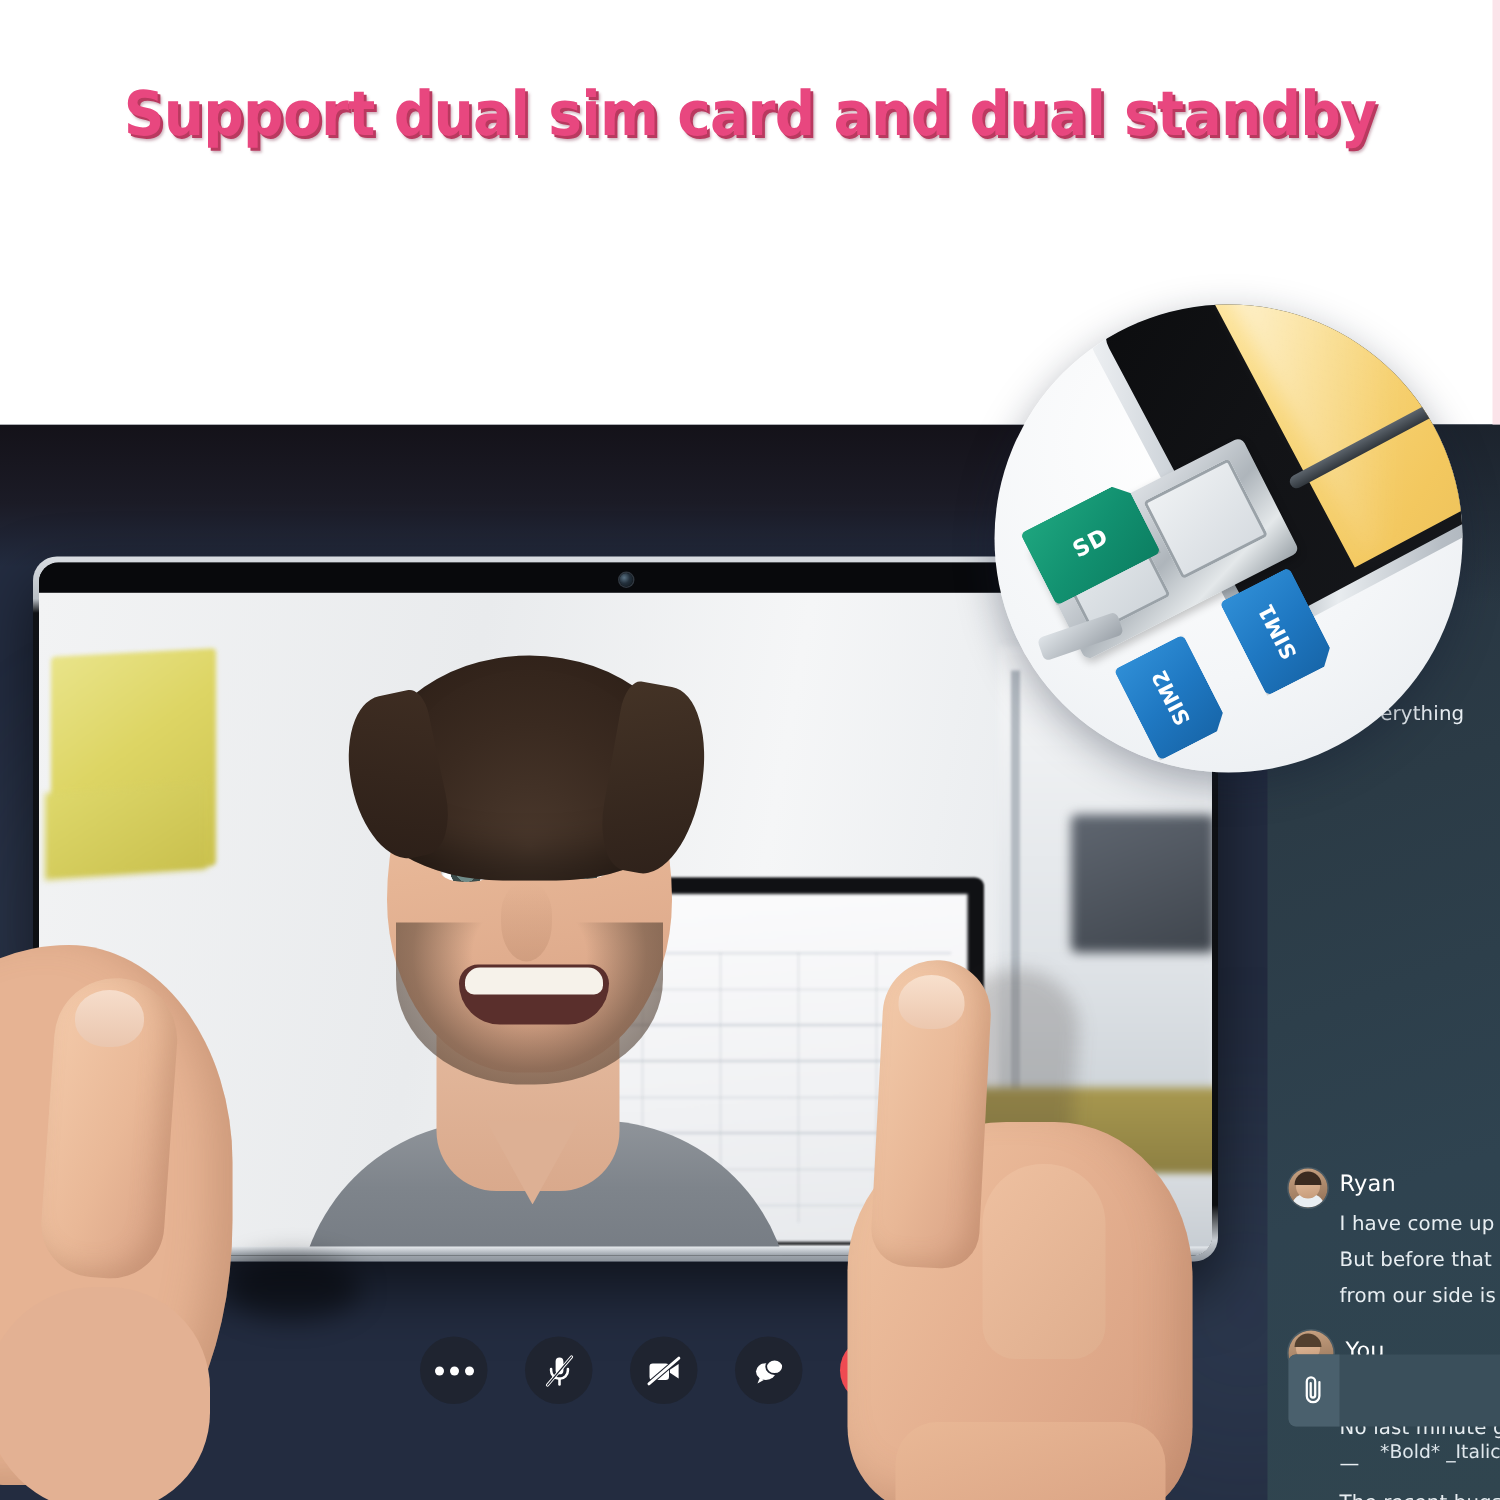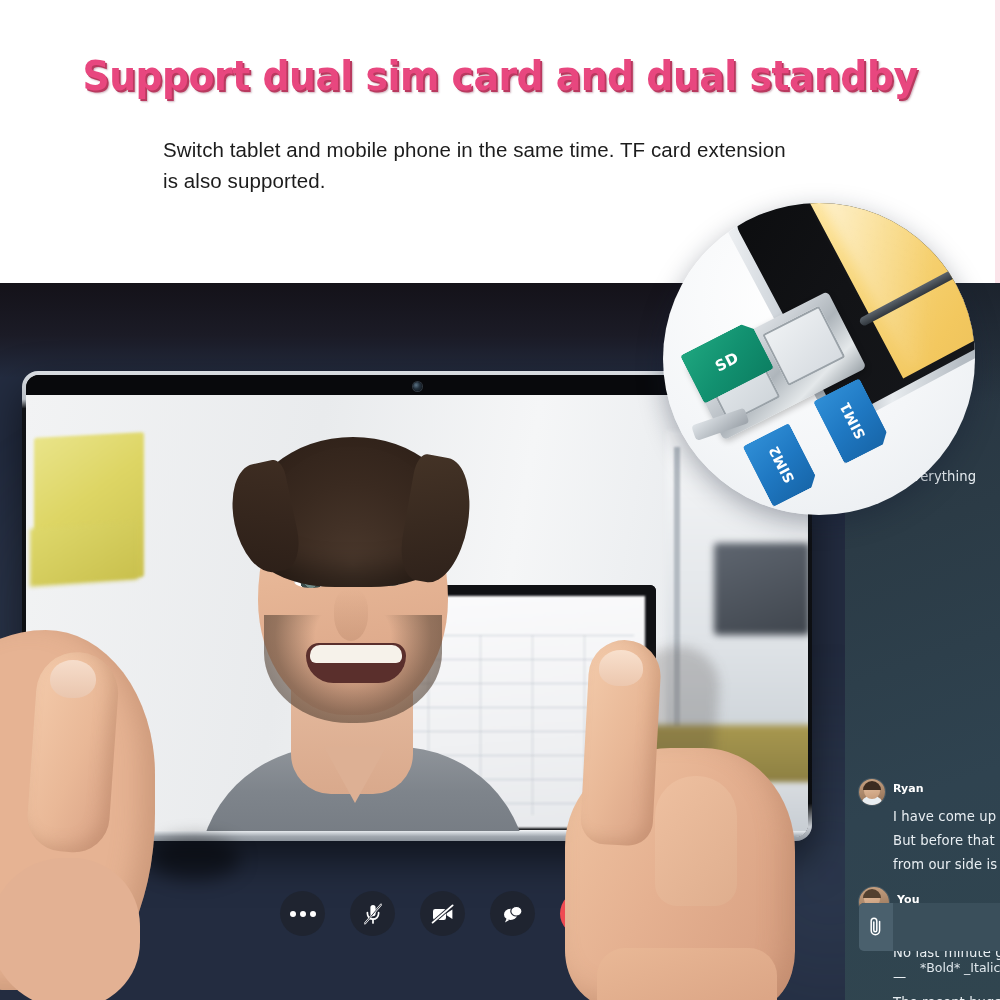--- a/index.html
+++ b/index.html
@@ -159,21 +159,21 @@
   .dots i { width:6px; height:6px; border-radius:50%; background:#fff; display:block; }
 
   
   .chat { position:absolute; left:845px; top:283px; width:155px; height:717px; overflow:hidden; z-index:12;
     background:linear-gradient(160deg,#26313f 0%, #2b3b46 35%, #2f4350 70%, #30454f 100%); }
   .chat-fade-top { position:absolute; left:0; top:0; width:155px; height:120px;
     background:linear-gradient(180deg,#1c232d 0%, rgba(40,52,64,0) 100%); }
 
   .msg { position:absolute; color:#e8eef2; font-size:13.2px; line-height:24px; white-space:nowrap;
     font-family:"DejaVu Sans", sans-serif; letter-spacing:.1px; }
-  .msg-name { font-weight:bold; font-size:11px; color:#ffffff; }
+  .msg-name { font-weight:normal; font-size:15px; color:#ffffff; }
 
   .avatar { position:absolute; width:26px; height:26px; border-radius:50%; overflow:hidden;
     background:linear-gradient(170deg,#c9a383,#8d6c52); box-shadow:0 0 0 1px rgba(255,255,255,.12); }
   .avatar .av-face { position:absolute; left:5px; top:4px; width:16px; height:16px; border-radius:50%;
     background:linear-gradient(170deg,#e8c2a2,#c59a79); }
   .avatar .av-hair { position:absolute; left:4px; top:2px; width:18px; height:9px; border-radius:9px 9px 0 0;
     background:#3b2b20; }
   .avatar .av-body { position:absolute; left:2px; bottom:0; width:22px; height:9px; border-radius:11px 11px 0 0;
     background:#e9eef2; }
   .avatar.you .av-body { background:#f2f5f7; }
@@ -277,24 +277,20 @@
   .card-sim2 span { transform:rotate(-90deg); display:block; }
   .card-sd span { transform:rotate(0deg); display:block; }
 </style>
 </head>
 <body>
 
 <div class="page">
 
   <div class="header">
     <div class="headline">Support dual sim card and dual standby</div>
-    <div class="subhead">
-      <div>Switch tablet and mobile phone in the same time. TF card extension</div>
-      <div>is also supported.</div>
-    </div>
   </div>
   <div class="edge-strip"></div>
 
   <div class="photo">
     <div class="photo-bg"></div>
     <div class="photo-dark-top"></div>
     <div class="photo-glow1"></div>
     <div class="photo-glow2"></div>
   </div>
 

